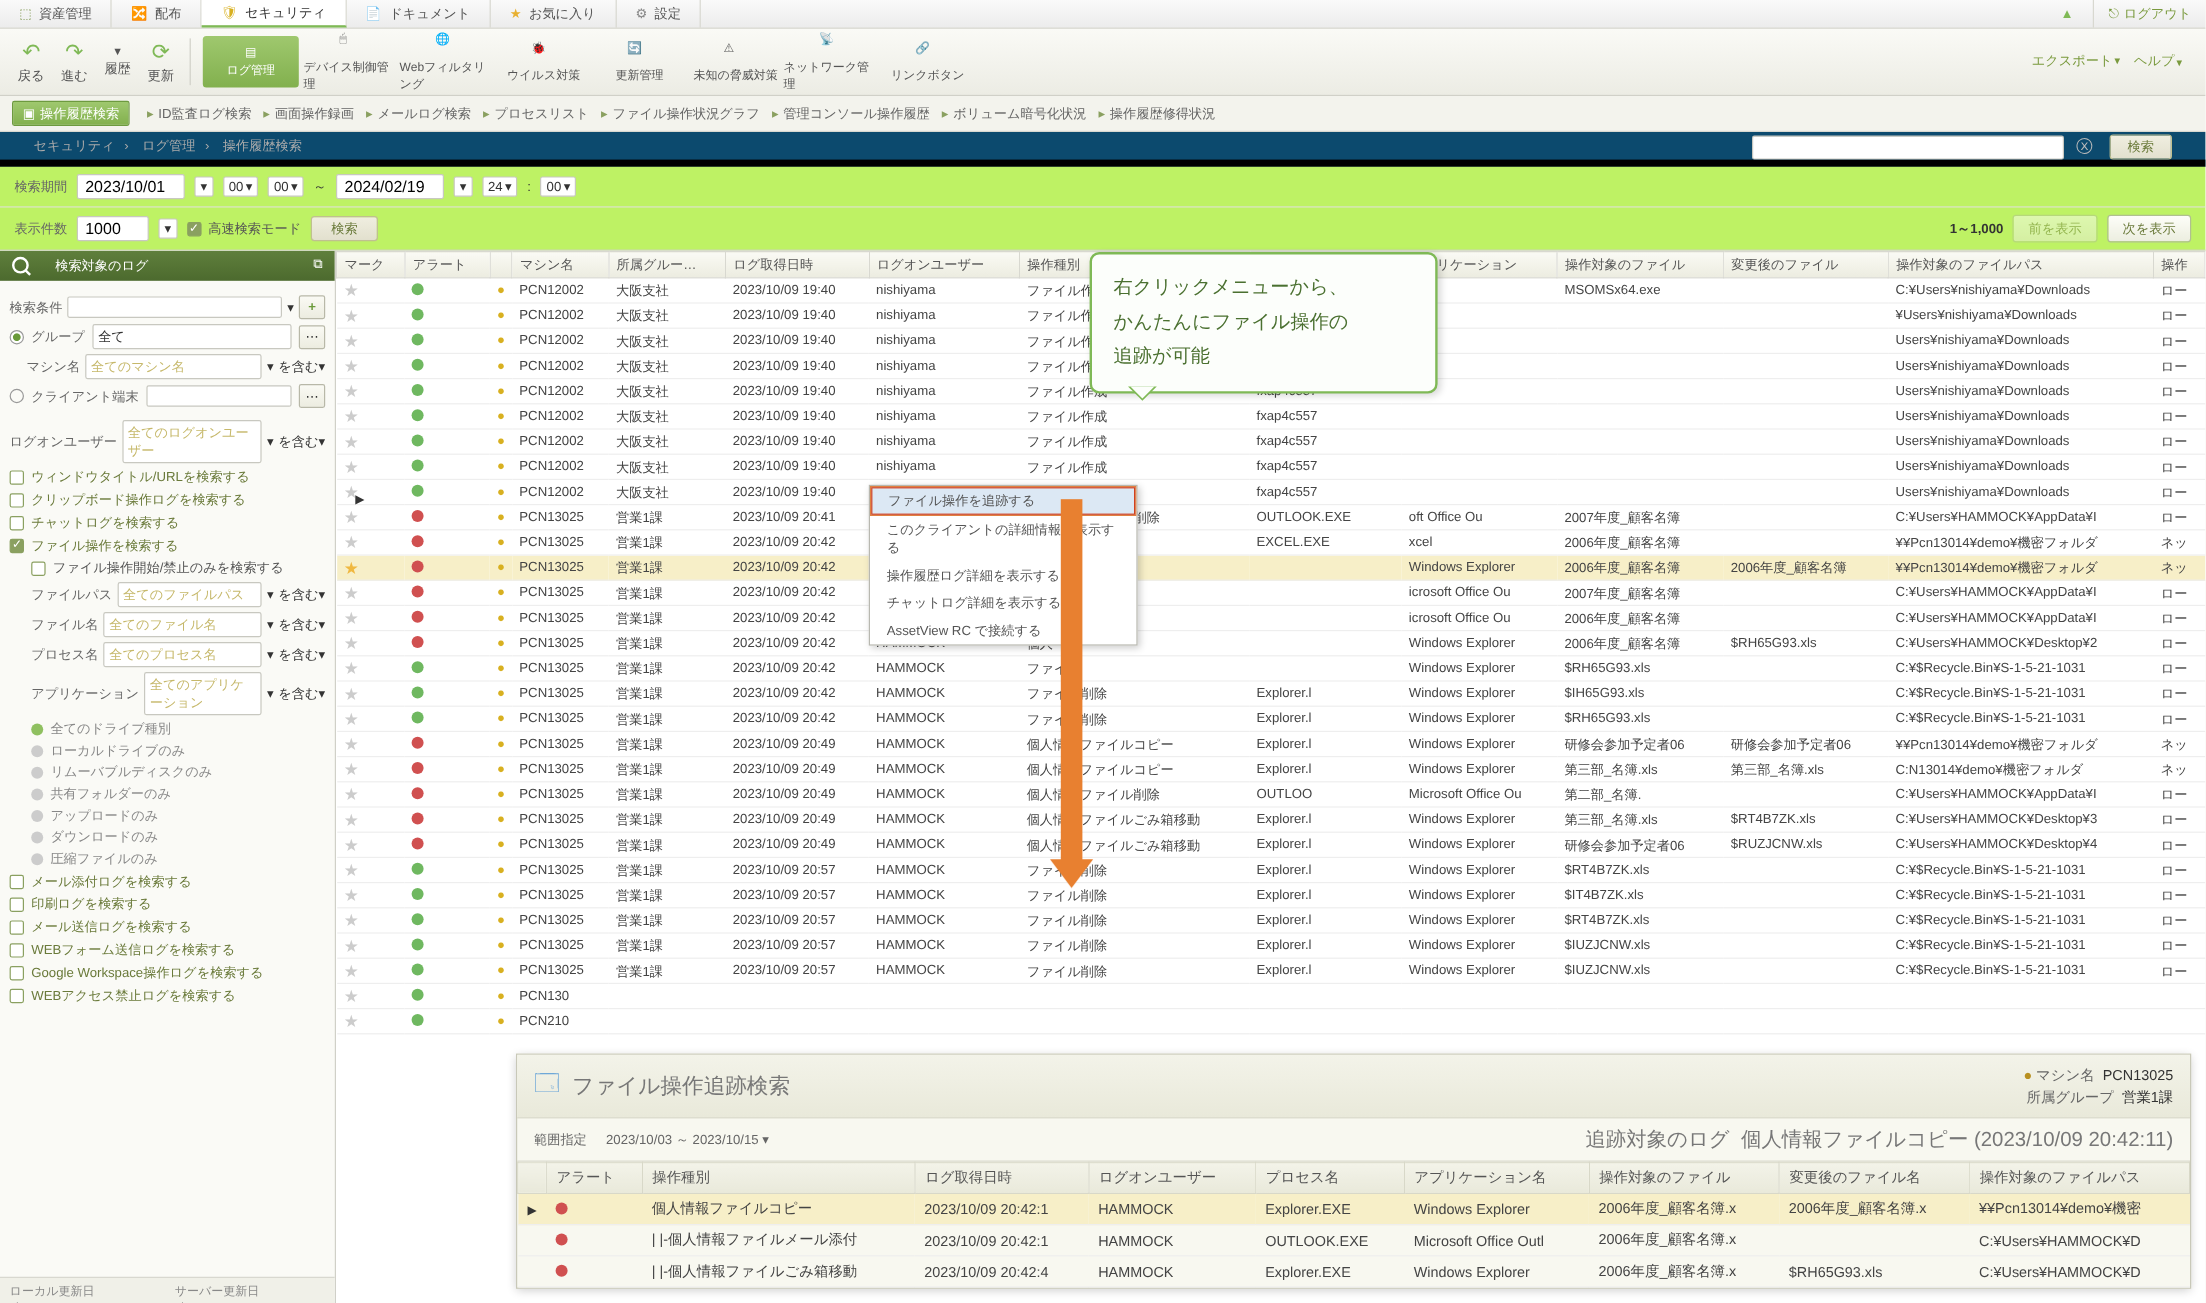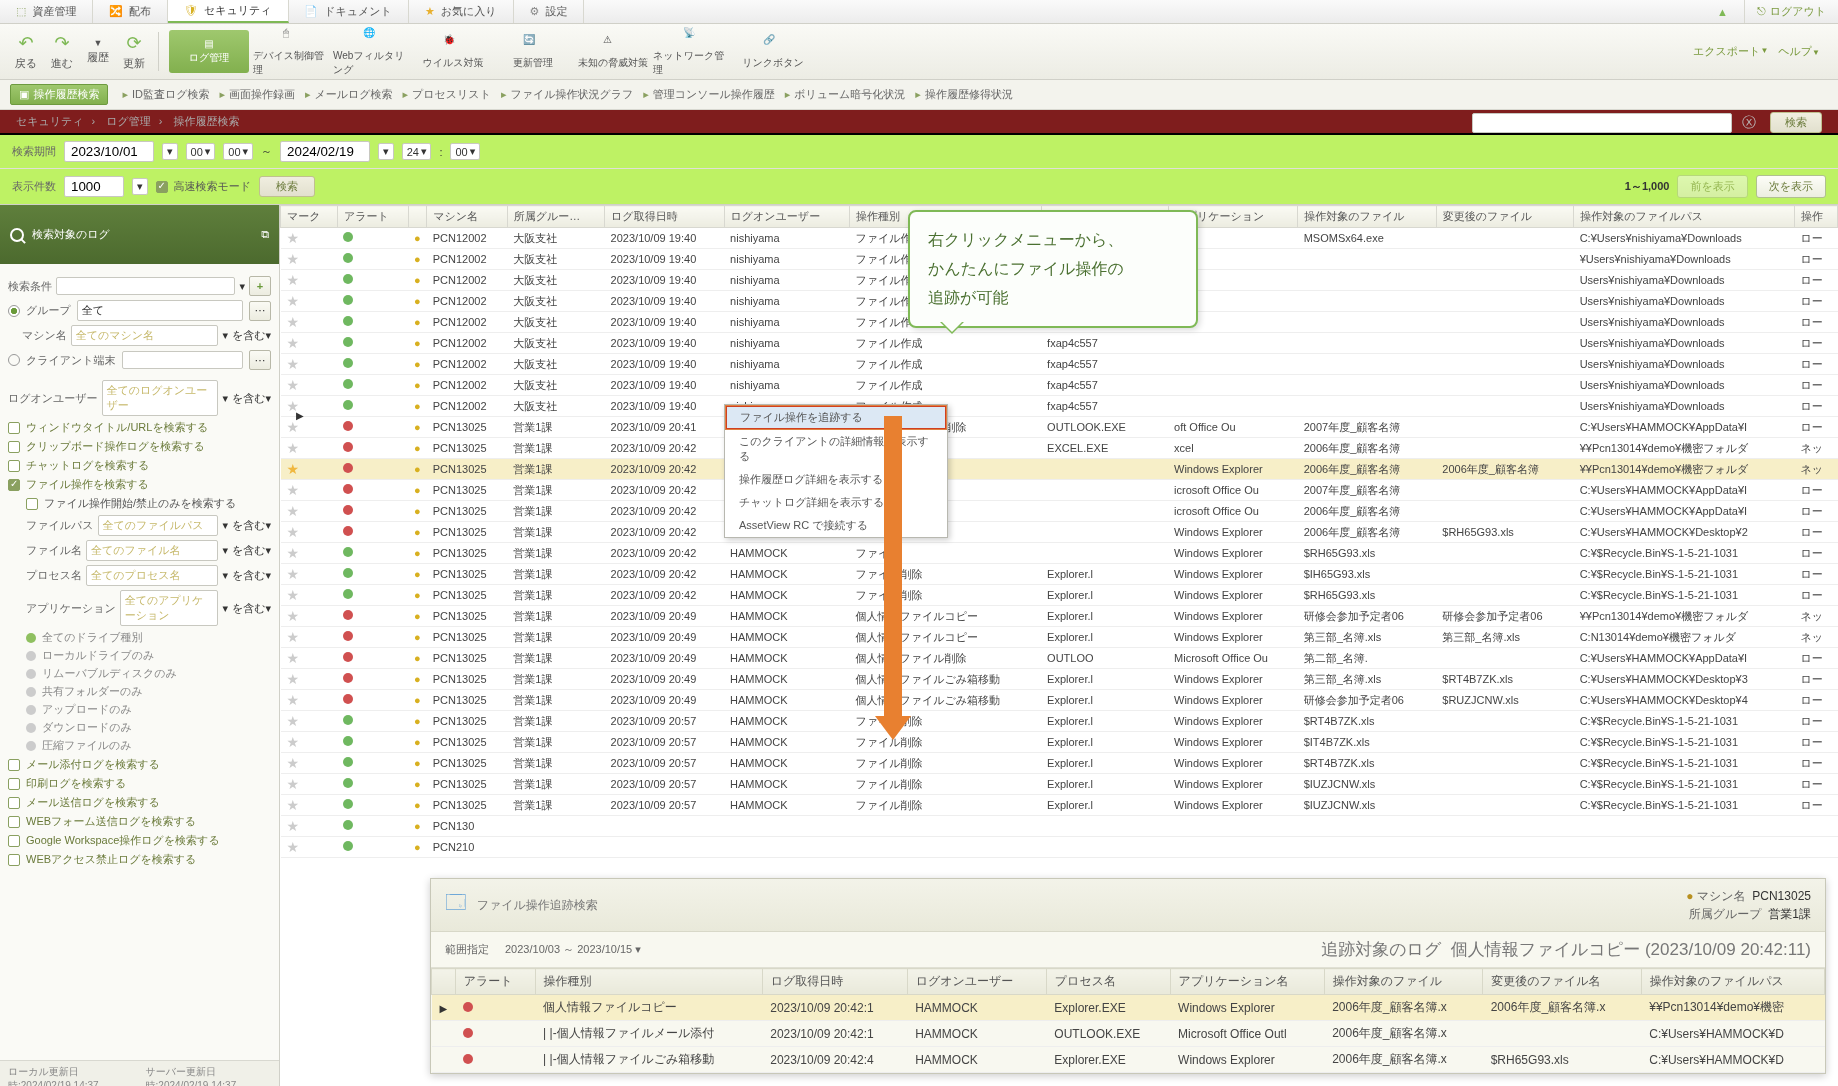--- a/index.html
+++ b/index.html
@@ -13,38 +13,38 @@
 .ribbon{display:flex;background:linear-gradient(#fafaf6,#ecece4);border-bottom:1px solid #d0d0c8;height:56px;align-items:stretch;padding:2px 8px}
 .ribbon .btn-s{width:36px;display:flex;flex-direction:column;align-items:center;justify-content:center;gap:2px;color:#555;cursor:pointer}
 .ribbon .btn-l{width:80px;display:flex;flex-direction:column;align-items:center;justify-content:center;gap:2px;color:#555;cursor:pointer;font-size:10px}
 .ribbon .btn-l .ico{width:20px;height:20px}
 .ribbon .sep{width:1px;background:#d0d0c8;margin:6px 6px}
 .ribbon .active{background:linear-gradient(#9fc86e,#82b04e);color:#fff;border-radius:3px;margin:4px;padding:4px 10px}
 .ribbon .right{margin-left:auto;display:flex;align-items:center;gap:10px;padding-right:10px;color:#7a9a3e}
 .subbar{display:flex;background:#f3f3ed;border-bottom:1px solid #d8d8d0;padding:4px 10px;gap:14px;align-items:center;font-size:11px;color:#666}
 .subbtn{display:inline-flex;align-items:center;gap:4px;cursor:pointer}
 .subbtn.active{background:linear-gradient(#9fc86e,#82b04e);color:#fff;padding:2px 8px;border-radius:2px;border:1px solid #6d9a3f}
-.crumb{padding:4px 12px;color:#777;border-bottom:2px solid #000000;background:#7f1d1d}
+.crumb{padding:4px 24px;color:#777;border-bottom:6px solid #000000;background:#0c4a6e}
 .crumb span{margin:0 4px;color:#aaa}
 .crumb .searchbox{float:right;display:flex;align-items:center;gap:6px;margin-top:-2px}
 .crumb input{width:260px;height:20px;border:1px solid #c8c8c0;border-radius:2px;padding:0 6px}
 .crumb .clear{color:#bbb;font-size:14px;cursor:pointer}
 .crumb .go{background:linear-gradient(#f0eee0,#e2e0ce);border:1px solid #c0c090;color:#6a7a3a;padding:2px 14px;border-radius:3px;cursor:pointer}
 .filter{padding:6px 12px;background:#bef264;border-bottom:1px solid #e0e0d8;display:flex;align-items:center;gap:8px;flex-wrap:wrap}
 .filter label{color:#666}
 .filter input[type=text]{border:1px solid #c8c8c0;padding:2px 6px;border-radius:2px}
 .filter .dd{border:1px solid #c8c8c0;background:#fff;padding:1px 4px;border-radius:2px;display:inline-flex;align-items:center;gap:2px;cursor:pointer}
 .filter .go{background:linear-gradient(#f0eee0,#e2e0ce);border:1px solid #c0c090;color:#6a7a3a;padding:2px 16px;border-radius:3px;cursor:pointer}
 .filter .right{margin-left:auto;display:flex;align-items:center;gap:8px}
 .pagebtn{border:1px solid #b0c090;background:linear-gradient(#fdfdf8,#eceee0);color:#6a7a3a;padding:3px 12px;border-radius:3px;cursor:pointer}
 .pagebtn.disabled{opacity:.5}
 .main{display:flex;height:calc(100% - 194px)}
 
 .sidebar{width:280px;background:#fafaf6;border-right:1px solid #d0d0c8;display:flex;flex-direction:column;overflow:hidden}
-.sidehead{background:linear-gradient(#5f7f3c,#4c6a2e);color:#fff;padding:22px 10px;display:flex;align-items:center;gap:8px}
+.sidehead{background:linear-gradient(#5f7f3c,#4c6a2e);color:#fff;padding:5px 10px;display:flex;align-items:flex-start;gap:22px}
 .sidehead .mag{width:14px;height:14px;border:2px solid #fff;border-radius:50%;position:relative}
 .sidehead .mag::after{content:"";position:absolute;width:6px;height:2px;background:#fff;transform:rotate(45deg);right:-4px;bottom:-2px}
 .sidehead .pop{margin-left:auto;color:#fff;cursor:pointer}
 .sidebody{padding:8px;overflow:auto;flex:1}
 .srow{display:flex;align-items:center;gap:4px;margin:4px 0}
 .stxt{color:#666}
 .sinput{flex:1;border:1px solid #c8c8c0;padding:2px 4px;border-radius:2px;background:#fff}
 .sinput.ph{color:#c6b86a}
 .sbtn{border:1px solid #b8b8a8;background:linear-gradient(#fafaf4,#ecece0);width:22px;height:20px;border-radius:2px;display:inline-flex;align-items:center;justify-content:center;cursor:pointer}
 .sbtn.plus{color:#6a9a3a;font-weight:bold}
@@ -81,21 +81,21 @@
 .callout{position:absolute;z-index:80;background:#fcfefb;border:2px solid #7fb956;border-radius:8px;padding:14px 18px;color:#4a7030;font-size:16px;line-height:1.8;box-shadow:2px 2px 6px rgba(0,0,0,.15)}
 .callout::after{content:"";position:absolute;bottom:-20px;left:30px;border:12px solid transparent;border-top-color:#7fb956}
 .callout::before{content:"";position:absolute;bottom:-16px;left:32px;border:10px solid transparent;border-top-color:#fcfefb;z-index:1}
 
 .bigarrow{position:absolute;z-index:70;width:30px;display:flex;flex-direction:column;align-items:center}
 .bigarrow .shaft{width:18px;background:#e88030}
 .bigarrow .head{width:0;height:0;border-left:18px solid transparent;border-right:18px solid transparent;border-top:24px solid #e88030}
 
 .tracepanel{position:absolute;left:430px;right:12px;bottom:12px;background:#f8f8f0;border:1px solid #c8c8b8;box-shadow:0 2px 8px rgba(0,0,0,.2);z-index:60}
 .tp-head{background:linear-gradient(#f3f3e9,#e9e9da);padding:8px 14px;border-bottom:1px solid #d8d8c8;display:flex;align-items:center;gap:10px}
-.tp-head .title{font-size:12px;color:#777}
+.tp-head .title{font-size:18px;color:#777}
 .tp-head .right{margin-left:auto;text-align:right;font-size:12px;color:#666;line-height:1.5}
 .tp-head .right .ylabel{color:#b89020}
 .tp-head .right b{color:#333;font-weight:normal}
 .tp-sub{padding:6px 14px;display:flex;align-items:center;gap:8px;color:#666;border-bottom:1px solid #e0e0d4}
 .tp-sub .right{margin-left:auto;font-size:17px;color:#777}
 .tp-table{width:100%;border-collapse:collapse}
 .tp-table th{background:linear-gradient(#f3f3e9,#e9e9da);border:1px solid #d8d8c8;padding:4px 8px;font-weight:normal;color:#555;text-align:left;font-size:12px}
 .tp-table td{padding:4px 8px;border-bottom:1px solid #eee;font-size:12px;white-space:nowrap}
 .tp-table tr.sel td{background:#f7efc8}
 .ptr{color:#333;font-size:10px}

